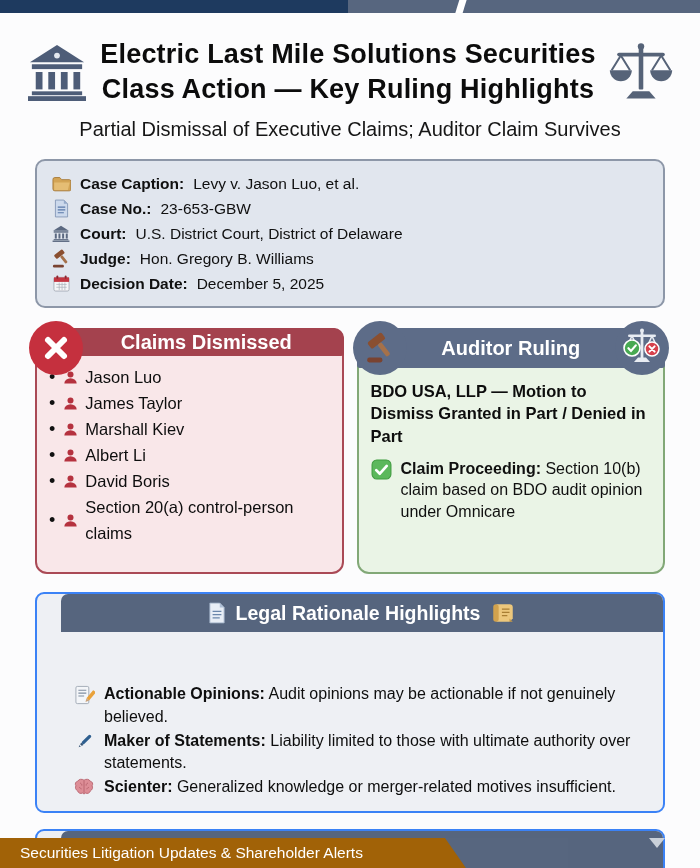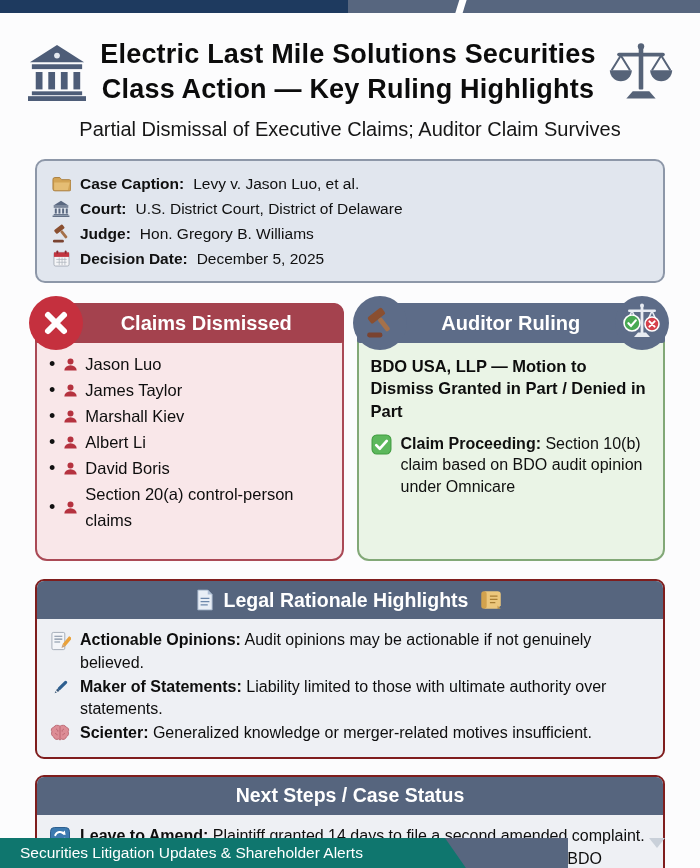--- a/index.html
+++ b/index.html
@@ -18,47 +18,47 @@
   
   .case-card{margin:18px 35px 0;background:#e1e6ee;border:2px solid #8d97a8;border-radius:10px;padding:10px 14px;}
   .case-row{display:flex;align-items:center;gap:9px;font-size:15.5px;line-height:25px;}
   .case-row .ic{width:20px;display:flex;justify-content:center;flex:0 0 20px;}
   .lbl{font-weight:bold;white-space:nowrap;}
   
   .panels{display:flex;gap:13px;margin:20px 35px 0;align-items:stretch;}
   .panel{flex:1;position:relative;border-radius:12px;}
   .panel-claims{background:#f9e7e9;border:2px solid #aa4a56;}
   .panel-auditor{background:#eaf4e6;border:2px solid #82a877;}
-  .claims-header{margin:-2px -2px 0;height:40px;background:#a4424e;border-radius:10px 10px 3px 3px;
+  .claims-header{margin:-2px -2px 0;height:28px;background:#a4424e;border-radius:10px 10px 3px 3px;
     display:flex;align-items:center;justify-content:center;color:#fff;font-size:20px;font-weight:bold;padding-left:34px;}
   .x-badge{position:absolute;left:-8px;top:-9px;width:54px;height:54px;border-radius:50%;
     background:#c5303e;display:flex;align-items:center;justify-content:center;z-index:3;}
   .claims-body{padding:8px 10px 26px 12px;}
   .claim-item{display:flex;align-items:center;gap:7px;font-size:16.5px;line-height:26px;color:#0e0e0e;}
   .claim-item::before{content:"•";font-size:18px;color:#111;margin-right:1px;}
   .auditor-header{margin:-2px -2px 0;height:40px;background:#5d6c88;border-radius:10px 10px 3px 3px;
     display:flex;align-items:center;justify-content:center;color:#fff;font-size:20px;font-weight:bold;padding:0 48px;text-align:right;}
   .gavel-badge{position:absolute;left:-6px;top:-9px;width:54px;height:54px;border-radius:50%;background:#5d6c88;
     display:flex;align-items:center;justify-content:center;z-index:3;}
   .scales-badge{position:absolute;right:-6px;top:-9px;width:54px;height:54px;border-radius:50%;background:#5d6c88;
     display:flex;align-items:center;justify-content:center;z-index:3;}
   .auditor-body{padding:12px 13px 12px 12px;}
   .auditor-heading{font-weight:bold;font-size:16.5px;line-height:1.35;color:#0d0d0d;}
   .claim-proceeding{position:relative;margin-top:11px;padding-left:30px;font-size:16px;line-height:1.35;}
   .claim-proceeding .ic{position:absolute;left:0;top:1px;}
   
-  .section{margin:18px 35px 0;border:2px solid #7f1d1d;border-radius:9px;overflow:visible;background:#eef0f4;}
+  .section{margin:18px 35px 0;border:2px solid #3b82f6;border-radius:9px;overflow:visible;background:#eef0f4;padding-left:24px;}
   .section-header{background:#56657e;min-height:38px;border-radius:7px 7px 0 0;display:flex;align-items:center;
     justify-content:center;gap:10px;color:#fff;font-weight:bold;font-size:19.5px;}
-  .section-body{padding:9px 13px 11px;}
+  .section-body{padding:9px 13px 11px;margin-top:41px;}
   .h-item{position:relative;padding-left:30px;font-size:16px;line-height:1.42;color:#0e0e0e;margin:1px 0;}
   .h-item .ic{position:absolute;left:0;top:2px;}
   .section-next{margin-top:16px;}
   
-  .footer{position:absolute;left:0;bottom:0;width:568px;height:30px;background:#0f766e;}
+  .footer{position:absolute;left:0;bottom:0;width:568px;height:30px;background:#a16207;}
   .footer-slate{position:absolute;left:445px;top:0;bottom:0;right:0;background:#57667f;
     clip-path:polygon(0 0,100% 0,100% 100%,17% 100%);}
   .footer-notch{position:absolute;left:649px;top:0;width:0;height:0;
     border-left:8px solid transparent;border-right:8px solid transparent;border-top:10px solid #c9d0d9;}
   .footer-text{position:absolute;left:20px;top:50%;transform:translateY(-50%);color:#fff;font-size:15.5px;}
   svg{display:block;}
 </style>
 </head>
 <body>
 
@@ -105,20 +105,31 @@
       <svg width="19" height="16" viewBox="0 0 20 16">
         <path d="M1,3.2 q0,-2 2,-2 h5.2 l2,2.2 h8 q1.6,0 1.6,1.6 v8.6 q0,1.6 -1.6,1.6 h-15.2 q-2,0 -2,-2 z" fill="#d3a455" stroke="#a47734" stroke-width="0.9"></path>
         <path d="M2.3,6.4 h16.3 l-1.9,8 h-14.4 z" fill="#e5bd74"></path>
       </svg>
     </span>
     <span class="lbl">Case Caption:</span>
     <span>Levy v. Jason Luo, et al.</span>
   </div>
   <div class="case-row">
     <span class="ic">
+      <svg width="15" height="19" viewBox="0 0 16 20">
+        <path d="M1.5,1 h9 l4,4 v14 h-13 z" fill="#ccd9ec" stroke="#7f93b3" stroke-width="0.9"></path>
+        <path d="M10.5,1 l4,4 h-4 z" fill="#93a9c9"></path>
+        <path d="M4,8.5 h8 M4,11.5 h8 M4,14.5 h6.5" stroke="#5878a8" stroke-width="1.2"></path>
+      </svg>
+    </span>
+    <span class="lbl">Case No.:</span>
+    <span>23-653-GBW</span>
+  </div>
+  <div class="case-row">
+    <span class="ic">
       <svg width="18" height="17" viewBox="0 0 64 60">
         <polygon points="32,2 4,20 60,20" fill="#5a6880"></polygon>
         <rect x="6" y="22" width="52" height="5" fill="#5a6880"></rect>
         <rect x="10" y="30" width="7" height="18" fill="#5a6880"></rect>
         <rect x="23" y="30" width="7" height="18" fill="#5a6880"></rect>
         <rect x="36" y="30" width="7" height="18" fill="#5a6880"></rect>
         <rect x="49" y="30" width="7" height="18" fill="#5a6880"></rect>
         <rect x="6" y="50" width="52" height="4" fill="#5a6880"></rect>
         <rect x="2" y="55" width="60" height="5" fill="#5a6880"></rect>
       </svg>

